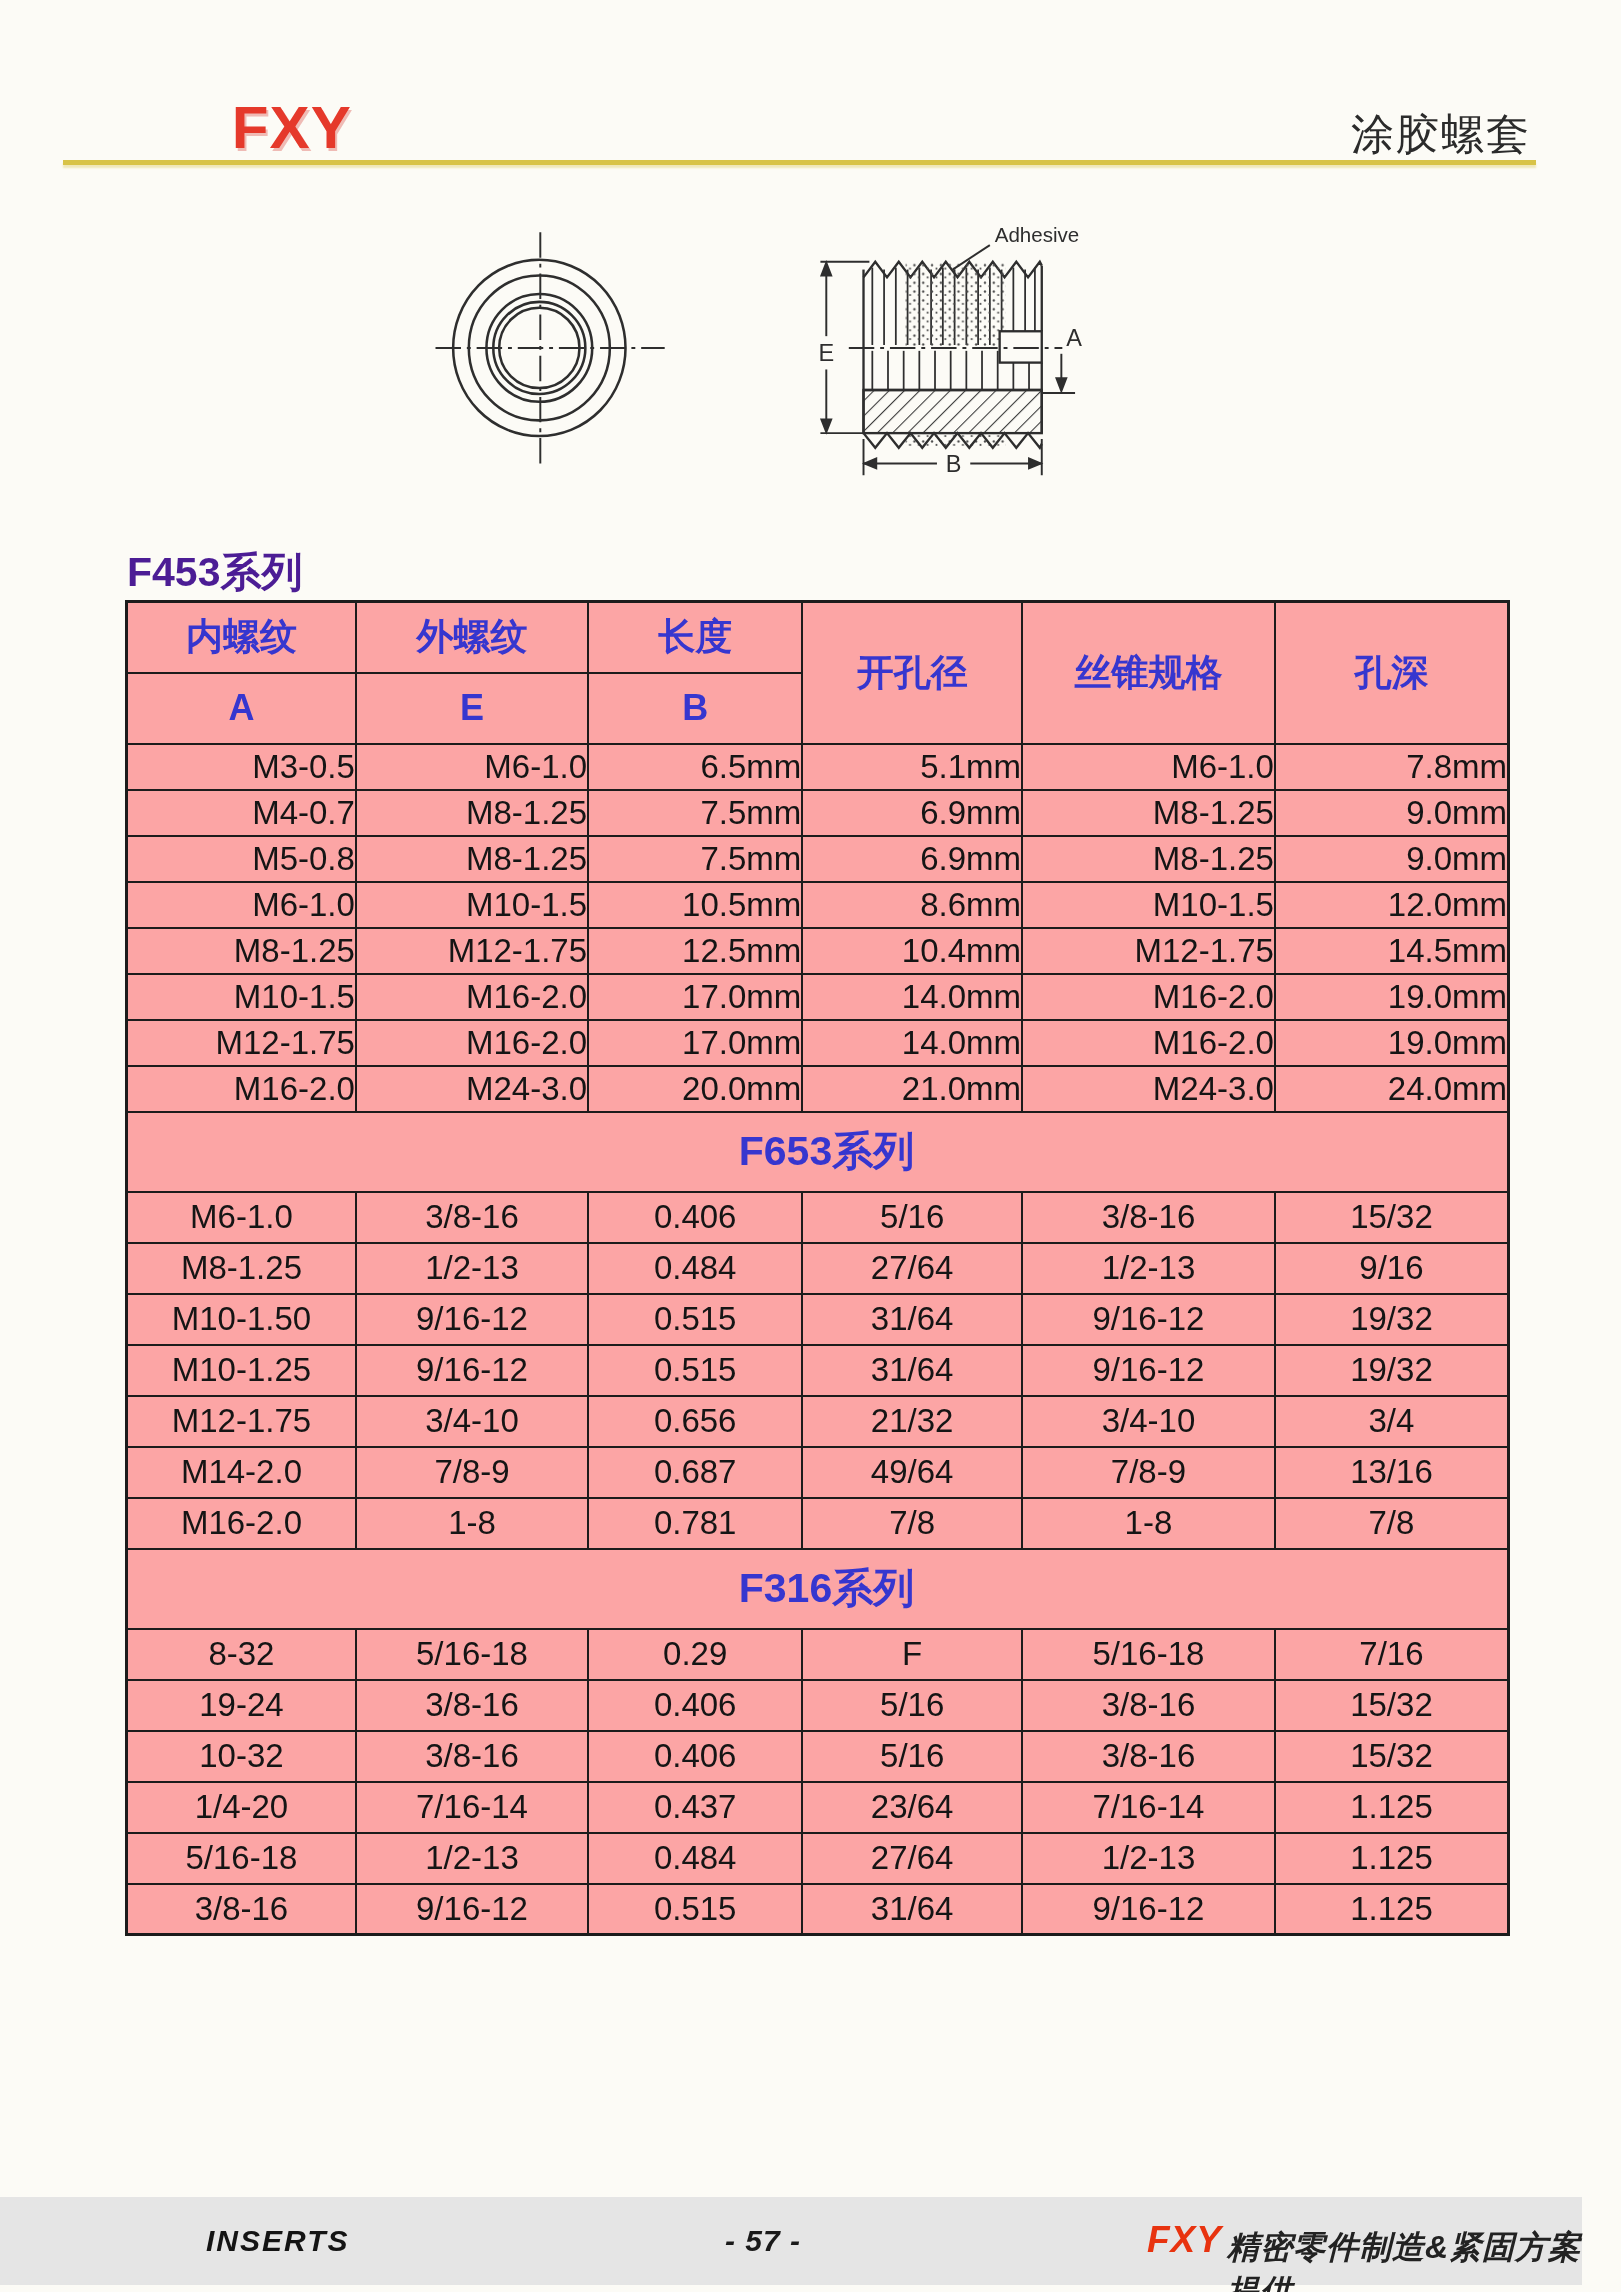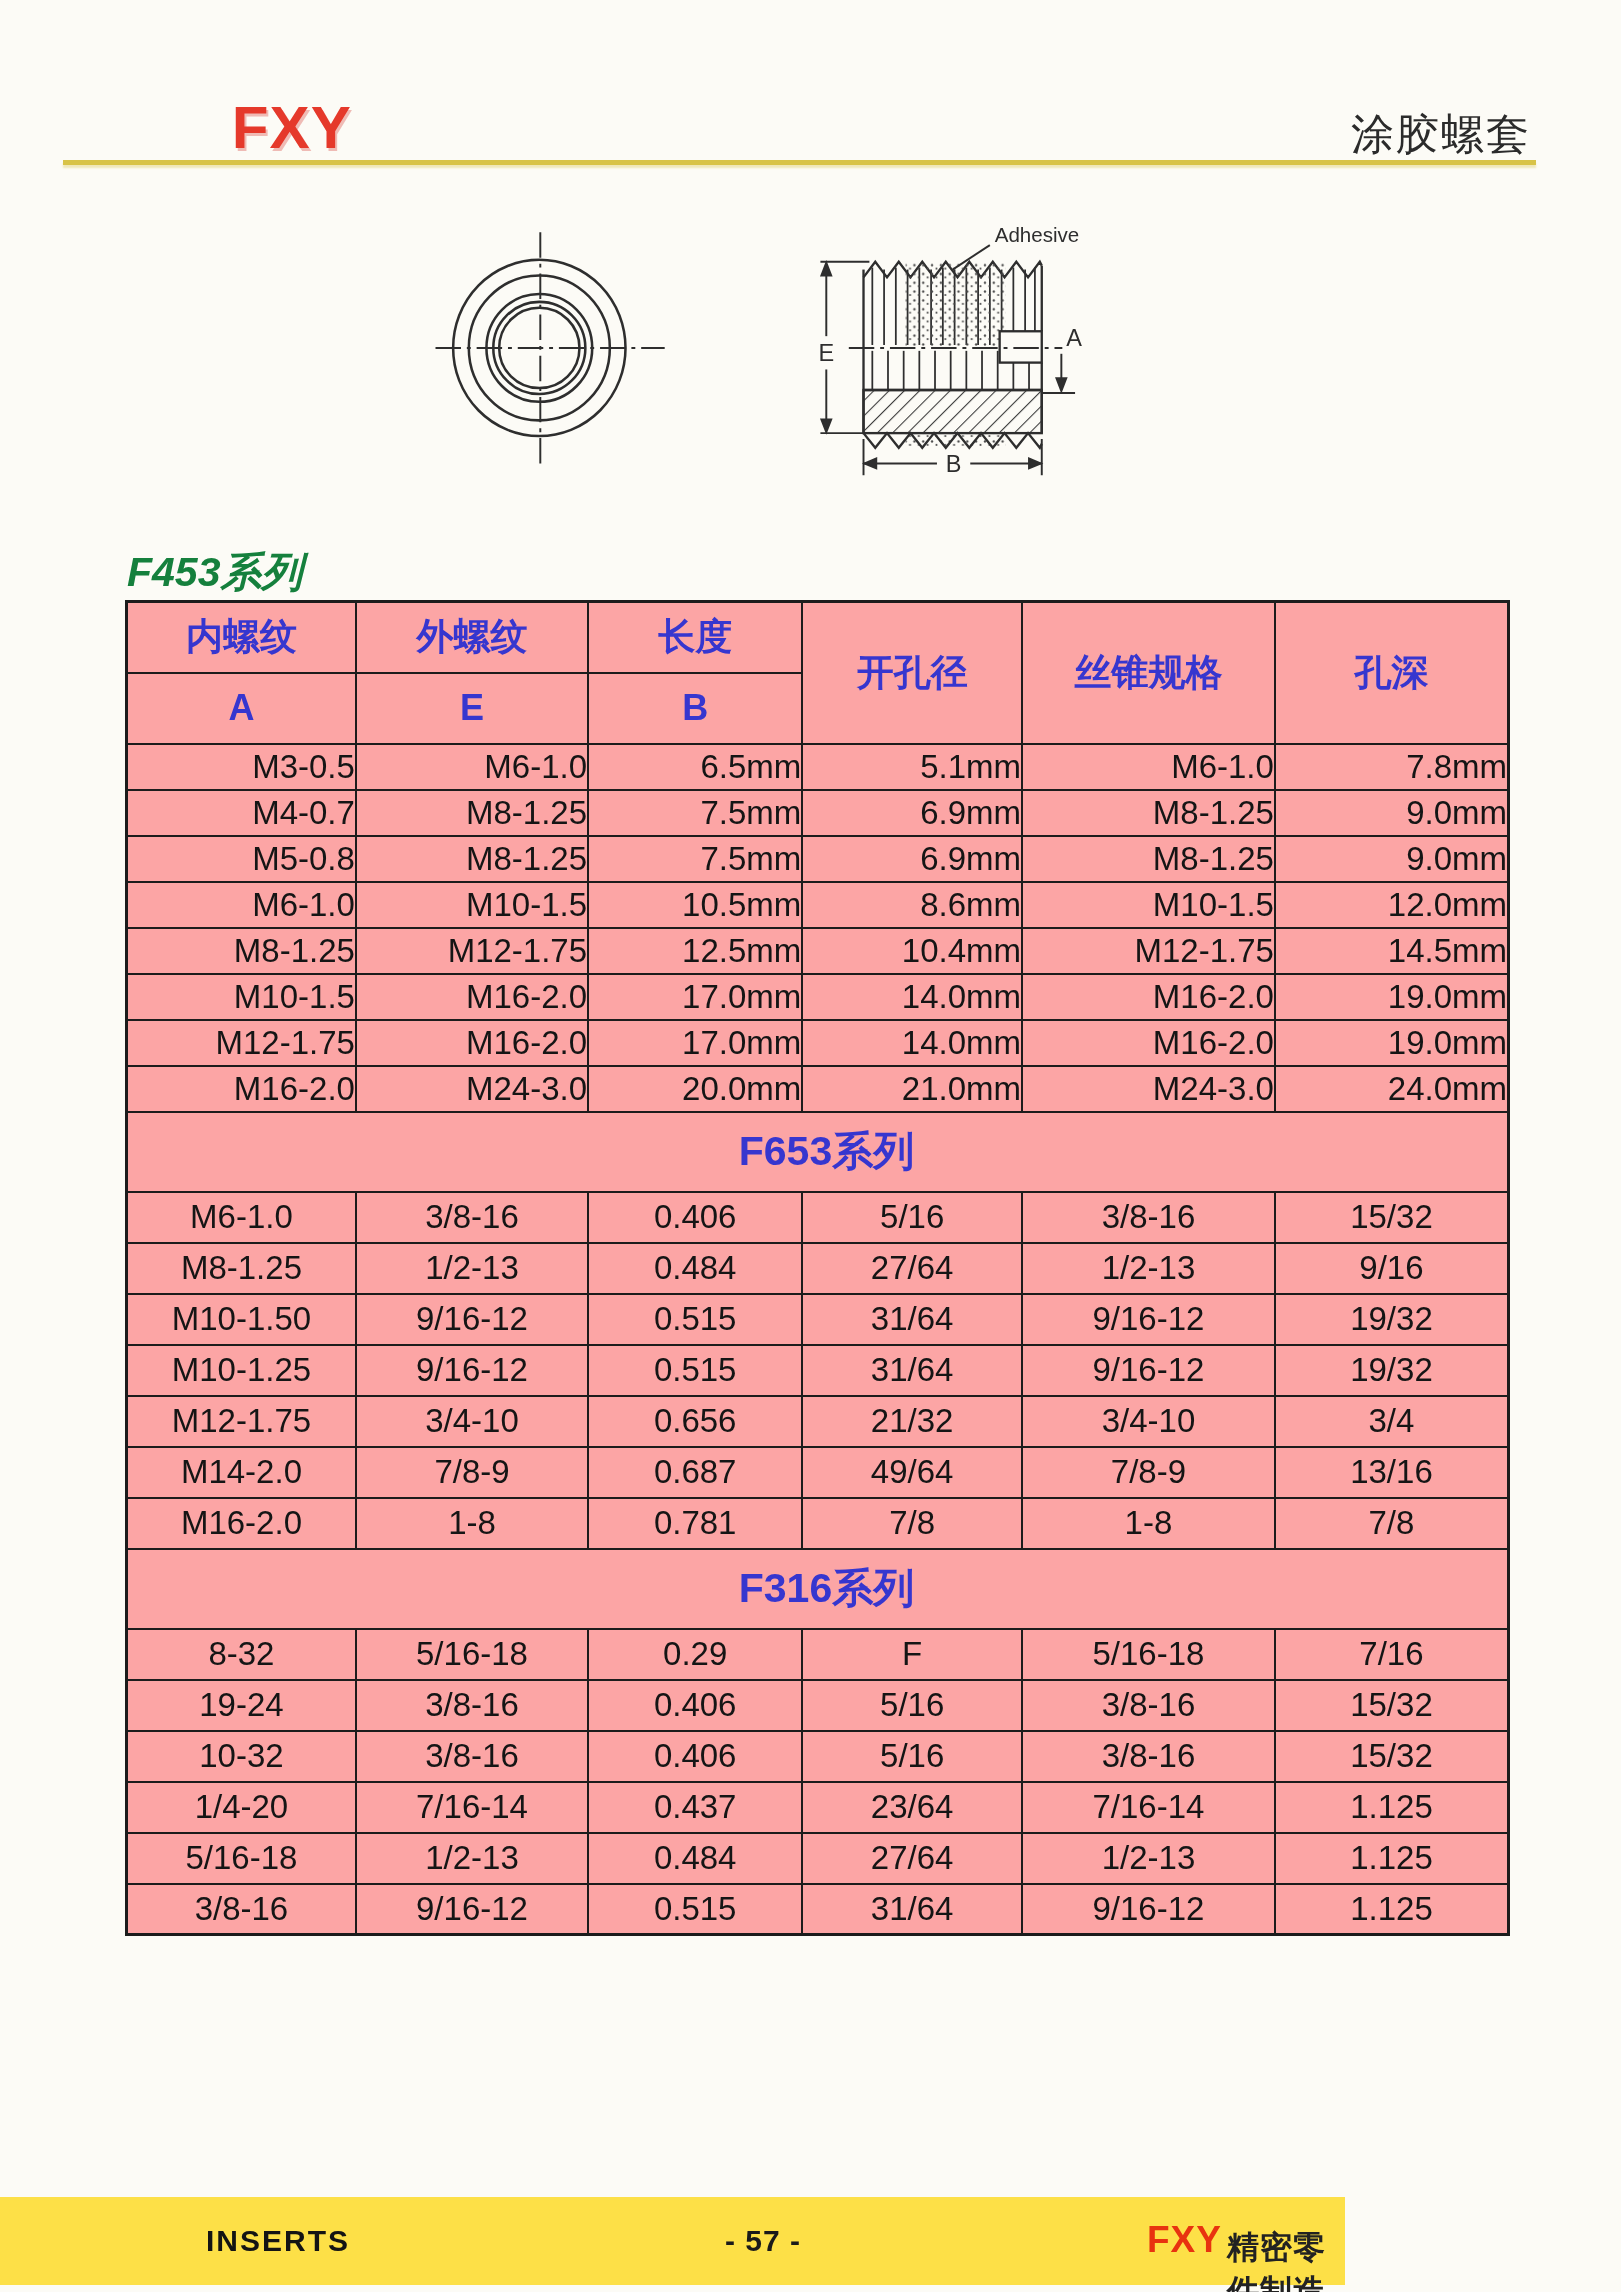--- a/index.html
+++ b/index.html
@@ -34,21 +34,21 @@
     background:#d8c348;
     box-shadow:0 2.9px 2px rgba(216,195,72,.35);
   }
 
   
   .drawing-wrap { position:absolute; left:392px; top:201px; width:706px; height:333px; }
 
   
   .series-title-top {
     position:absolute; left:127px; top:545px;
-    font-size:41px; font-weight:700; color:#15803d;font-style:italic;
+    font-size:41px; font-weight:700; color:#4c1d95;
   }
   .table-wrap { position:absolute; left:125px; top:600px; width:1385px; }
   table.spec-table {
     width:100%; border-collapse:collapse; table-layout:fixed;
     border:3.9px solid #1c1c1c;
     background:#fca5a5;
   }
   table.spec-table th, table.spec-table td {
     border:2px solid #1c1c1c;
     text-align:center; vertical-align:middle;
@@ -59,22 +59,23 @@
   tbody tr.sec-0 td { height:46px; font-size:33px;text-align:right; }
   tbody tr.sec-1 td, tbody tr.sec-2 td { height:51px; font-size:33px; }
   tbody tr.label-row td {
     height:80px; text-align:center; padding-left:18px;
     font-size:41px; font-weight:700; color:#3636cf;
   }
 
   
   .footer-band {
     position:absolute; left:0; top:2197px;
-    width:1345px; height:88px;
-    background:#fde047;
+    width:1582px; height:88px;
+    background:#e5e5e5;
+    font-style:italic;
   }
   .footer-left {
     position:absolute; left:206px; top:26.5px;
     font-size:30px; font-weight:700; letter-spacing:2px; color:#141414;
   }
   .footer-page {
     position:absolute; left:725px; top:27.4px;
     font-size:30px; font-weight:600; color:#1a1a1a; letter-spacing:1px;
   }
   .footer-logo {

